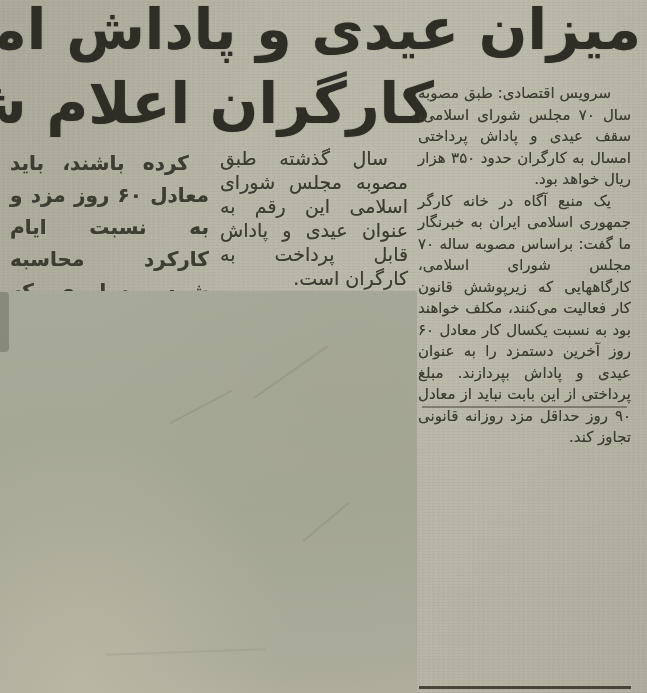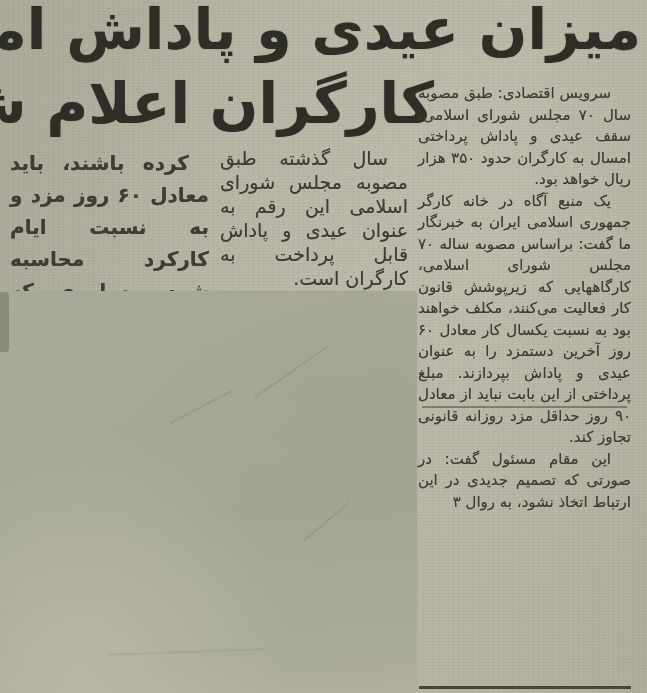--- a/index.html
+++ b/index.html
@@ -104,21 +104,20 @@
 
 <div class="page">
 
   <div class="headline headline-1">میزان عیدی و پاداش امسال</div>
 
   <div class="headline headline-2">کارگران اعلام شد</div>
 
   <div class="col col-right">
     <p>سرویس اقتصادی: طبق مصوبه سال ۷۰ مجلس شورای اسلامی، سقف عیدی و پاداش پرداختی امسال به کارگران حدود ۳۵۰ هزار ریال خواهد بود.</p>
     <p>یک منبع آگاه در خانه کارگر جمهوری اسلامی ایران به خبرنگار ما گفت: براساس مصوبه ساله ۷۰ مجلس شورای اسلامی، کارگاههایی که زیرپوشش قانون کار فعالیت می‌کنند، مکلف خواهند بود به نسبت یکسال کار معادل ۶۰ روز آخرین دستمزد را به عنوان عیدی و پاداش بپردازند. مبلغ پرداختی از این بابت نباید از معادل ۹۰ روز حداقل مزد روزانه قانونی تجاوز کند.</p>
-    <p>این مقام مسئول گفت: در صورتی که تصمیم جدیدی در این ارتباط اتخاذ نشود، به روال ۳</p>
   </div>
 
   <div class="col col-middle">
     <p>سال گذشته طبق مصوبه مجلس شورای اسلامی این رقم به عنوان عیدی و پاداش قابل پرداخت به کارگران است.</p>
     <p>مبلغ پرداختی به کارکنانی که کمتر از یک سال در واحد خود کار</p>
   </div>
 
   <div class="col col-left">
     <p>کرده باشند، باید معادل ۶۰ روز مزد و به نسبت ایام کارکرد محاسبه شود. به‌طوری که مبلغ پرداختی برای هر ماه از یک‌دوازدهم سقف تعیین شده تجاوز نکند.</p>
   </div>

